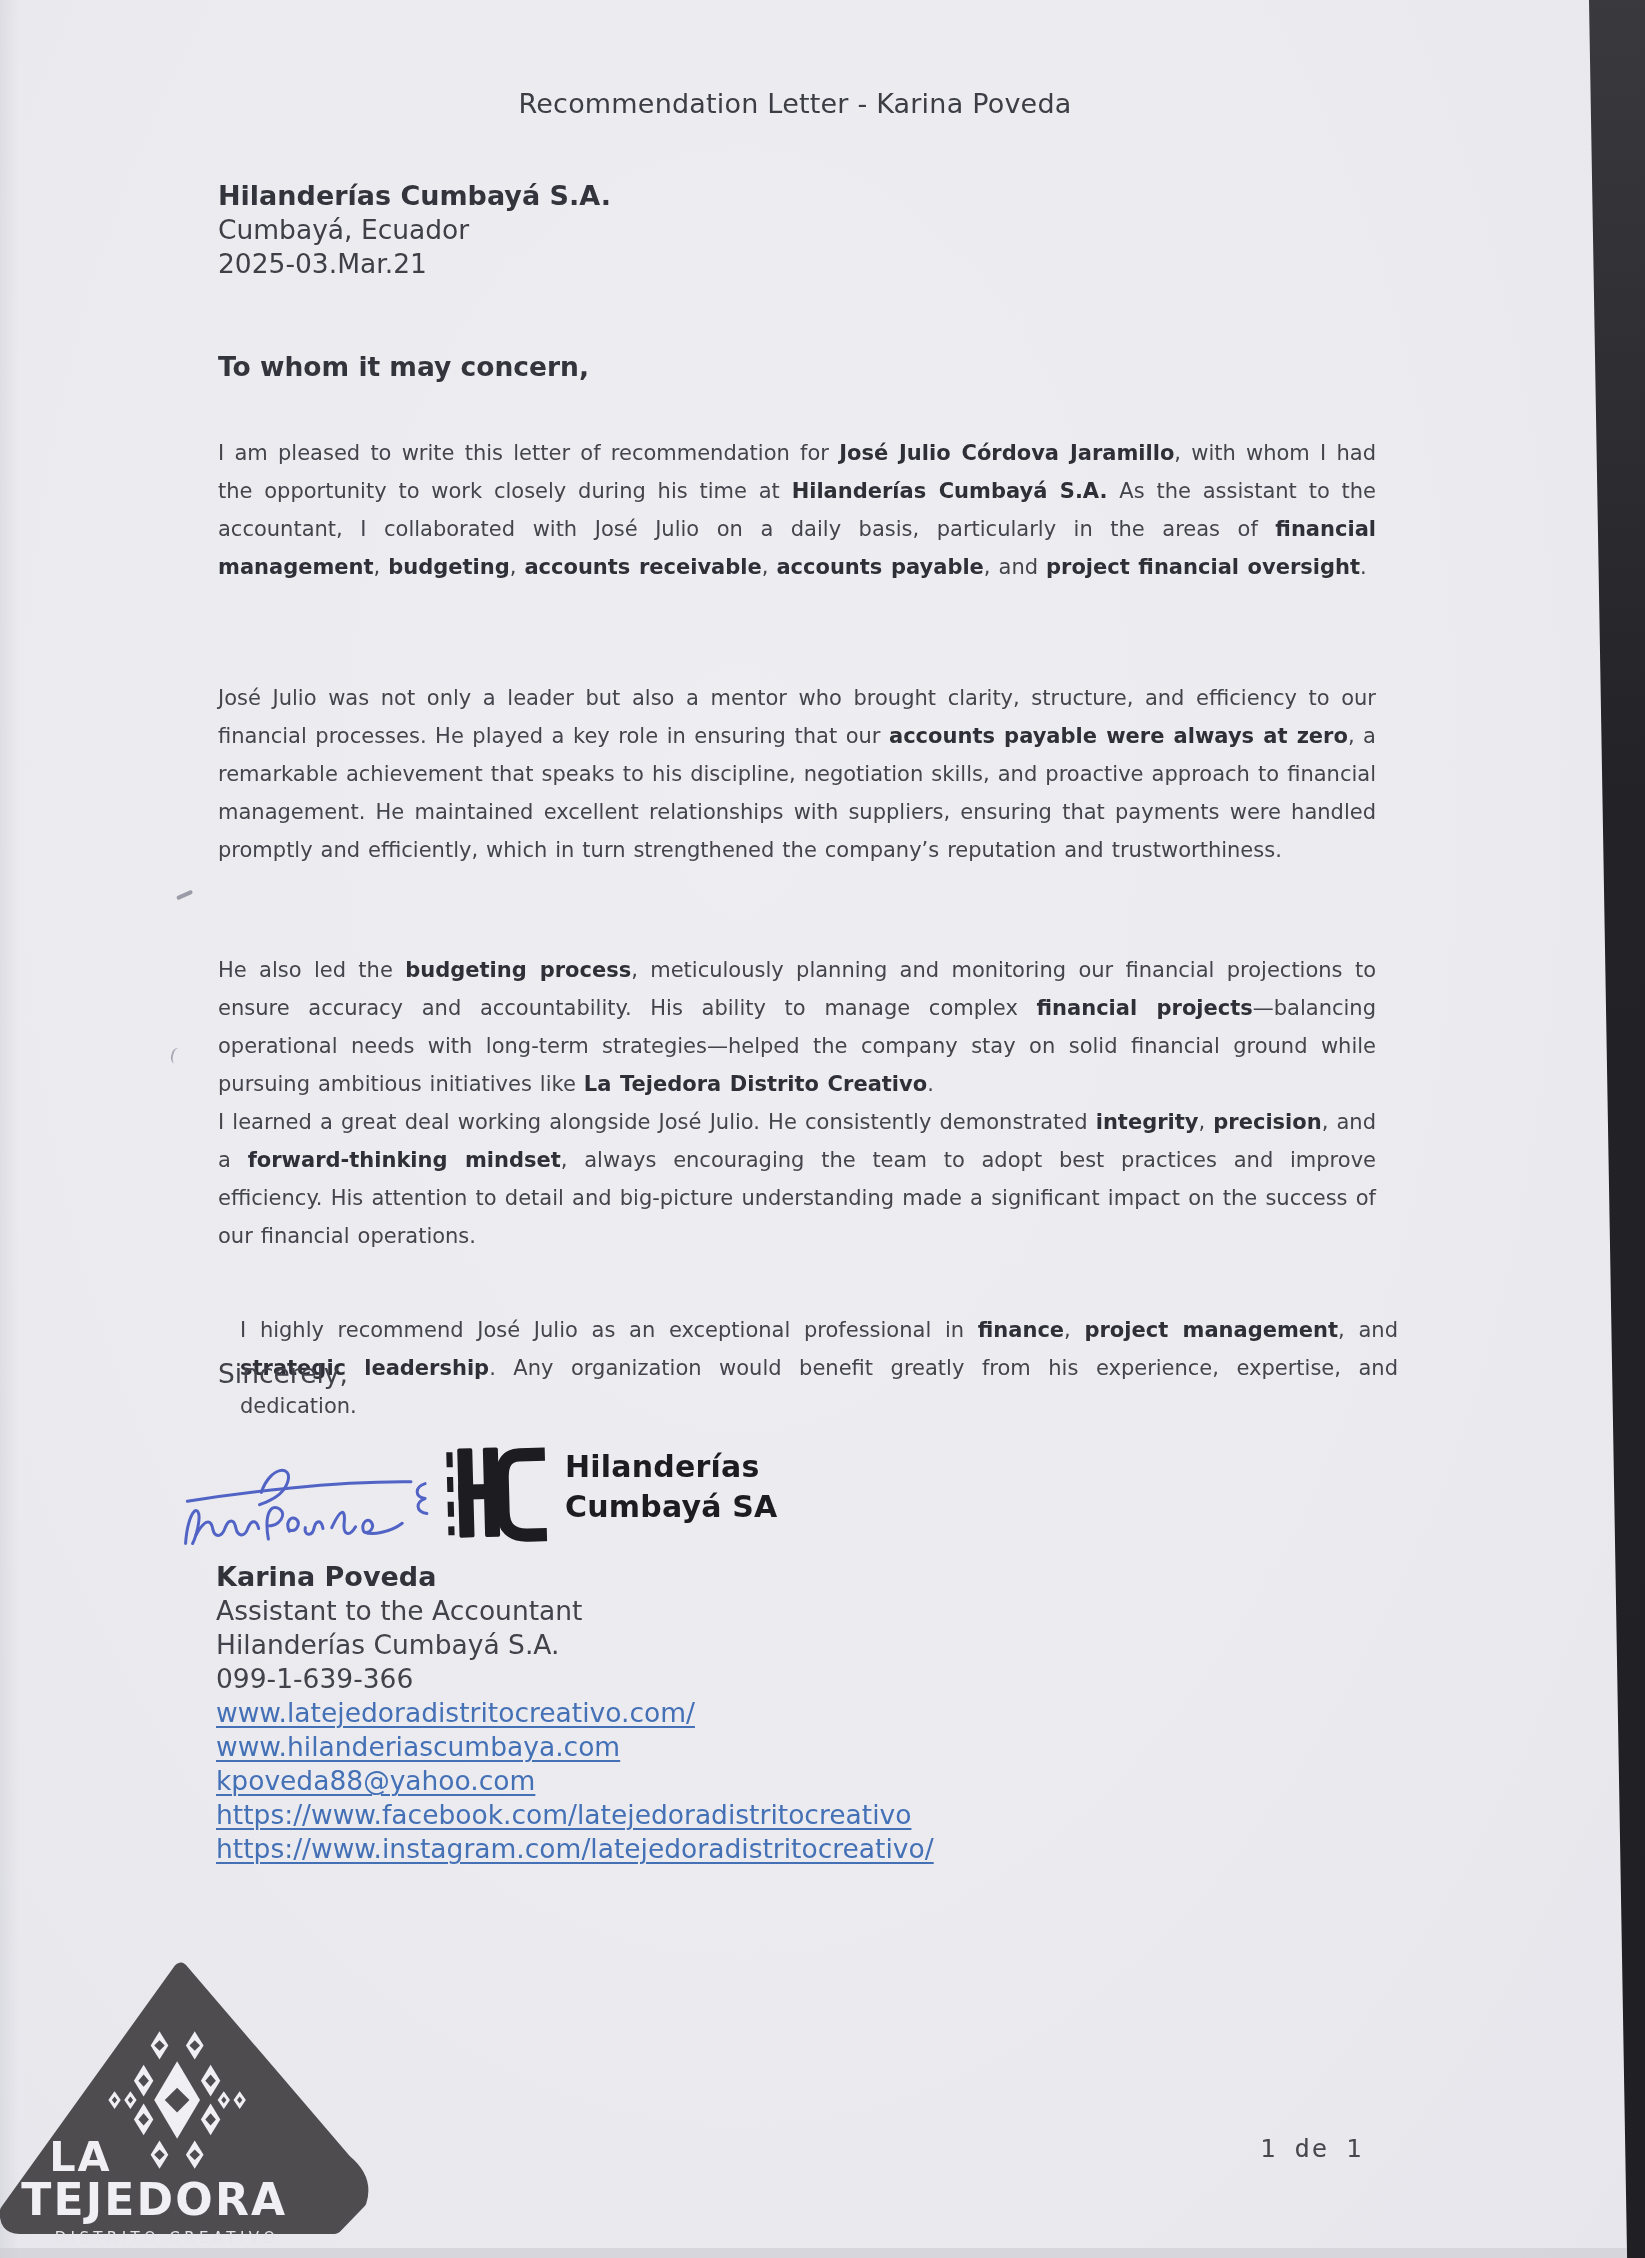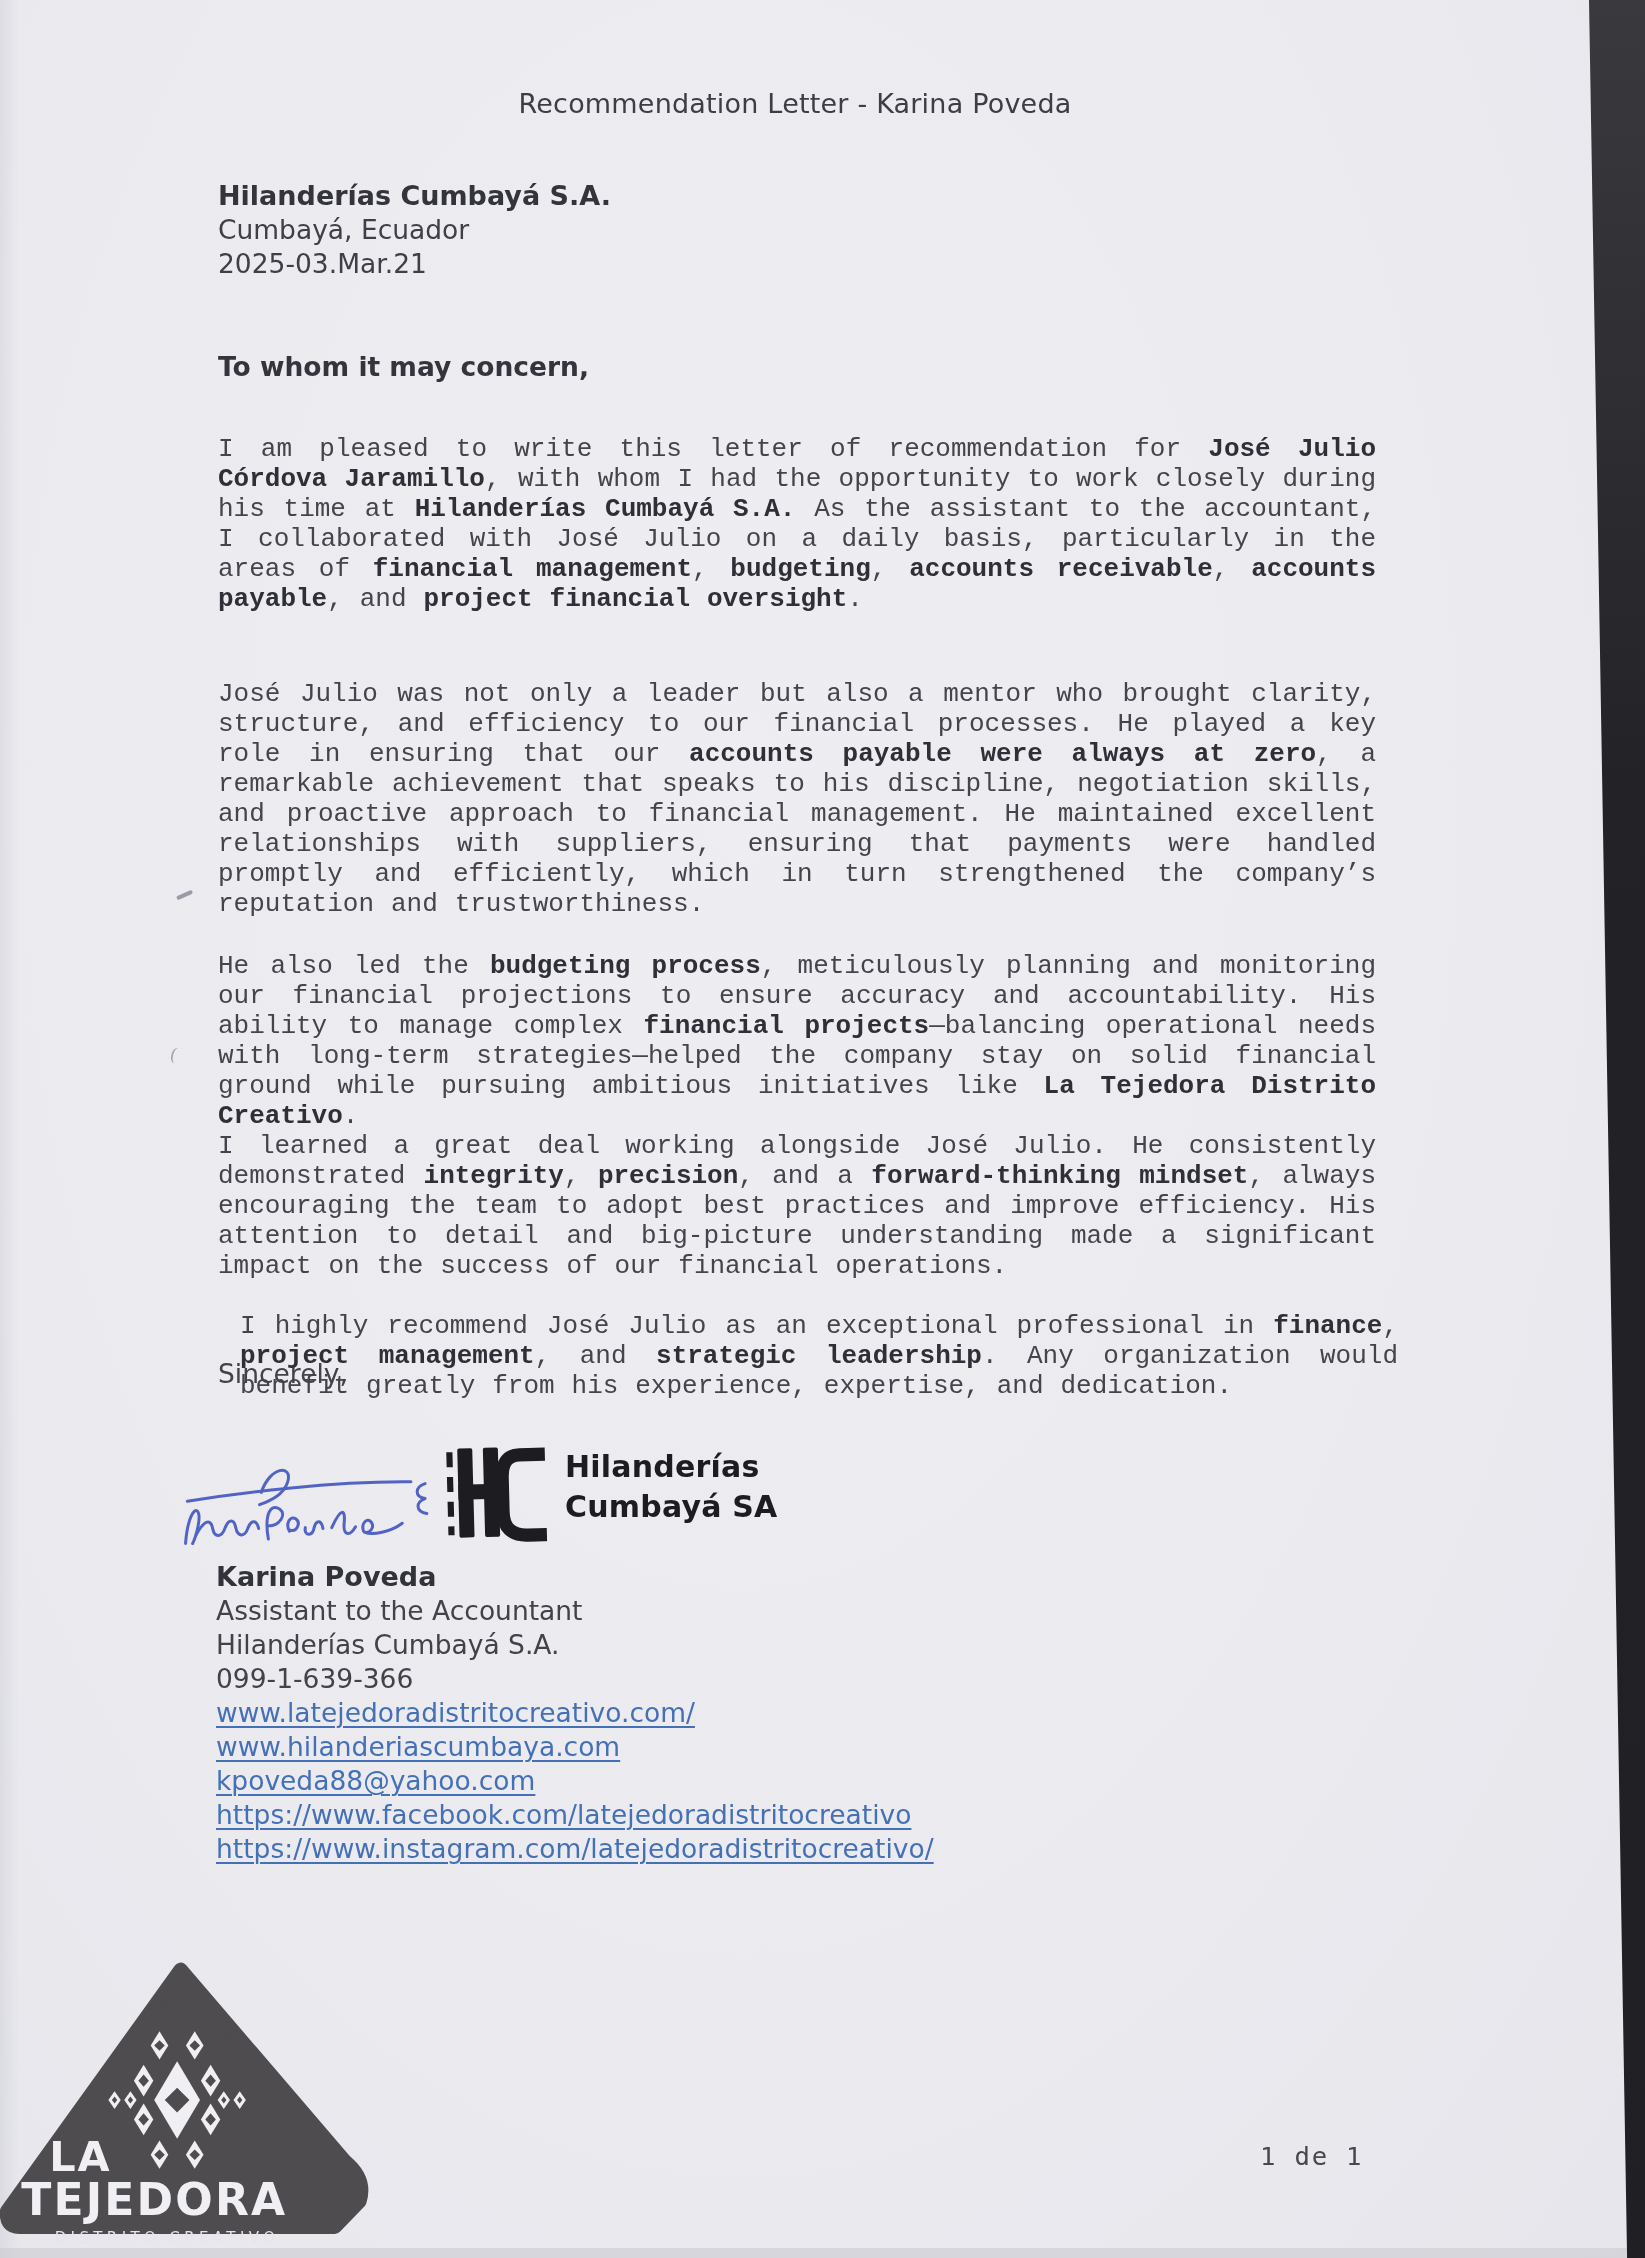--- a/index.html
+++ b/index.html
@@ -29,22 +29,22 @@
   }
   .doc-title{
     position:absolute;left:0;top:88px;width:1590px;text-align:center;
     font-size:27px;color:#3d3d45;letter-spacing:0.2px;
   }
   .letterhead{position:absolute;left:218px;top:179px;font-size:26.5px;line-height:34px;color:#3f3f47;}
   .letterhead .co{font-weight:bold;font-size:27px;color:#34343c;}
   .salutation{position:absolute;left:218px;top:351px;font-size:26.5px;font-weight:bold;color:#34343c;}
   .para-slot{
     position:absolute;left:218px;width:1158px;
-    font-size:26px;line-height:30px;text-align:justify;
-    color:#44444c;word-spacing:1.3px;font-family:Liberation Mono, monospace;
+    font-size:21px;line-height:38px;text-align:justify;
+    color:#44444c;word-spacing:1.3px;
   }
   .para-slot b{color:#2f2f37;}
   .slot-p1{top:434px;}
   .slot-p2{top:679px;}
   .slot-p3{top:951px;}
   .slot-p4{top:1311px;margin-left:22px;}
   .sincerely{position:absolute;left:218px;top:1358px;font-size:26.5px;color:#42424a;}
   .signature-svg{position:absolute;left:175px;top:1457px;width:273px;height:99px;}
   .stamp{position:absolute;left:446px;top:1442px;width:106px;height:101px;transform:rotate(-1.5deg);}
   .stamp-text{
@@ -53,21 +53,21 @@
   }
   .contact{position:absolute;left:216px;top:1560px;font-size:26.5px;line-height:34px;color:#42424a;}
   .contact .name{font-weight:bold;font-size:27px;color:#32323a;}
   .contact .link{
     display:block;color:#4470b6;text-decoration:underline;
     text-decoration-thickness:1.8px;text-underline-offset:3.5px;cursor:pointer;
   }
   .page-number{
     position:absolute;left:1260px;top:2133px;
     font-family:"DejaVu Sans Mono","Liberation Mono",monospace;
-    font-size:25.6px;color:#47474d;letter-spacing:1.8px;margin-top:8px;
+    font-size:25.6px;color:#47474d;letter-spacing:1.8px;
   }
   .footer-logo{position:absolute;left:0px;top:1957px;width:393px;height:302px;}
   .speck1{position:absolute;left:176px;top:893px;width:17px;height:3.5px;background:#9b9ba8;border-radius:2.6px;transform:rotate(-24deg);}
   .speck2{position:absolute;left:171px;top:1048px;width:8.8px;height:16px;border-left:2.6px solid #a6a6b2;border-radius:50%;transform:rotate(12deg);}
 </style>
 </head>
 <body>
 
 <div class="paper">
 

